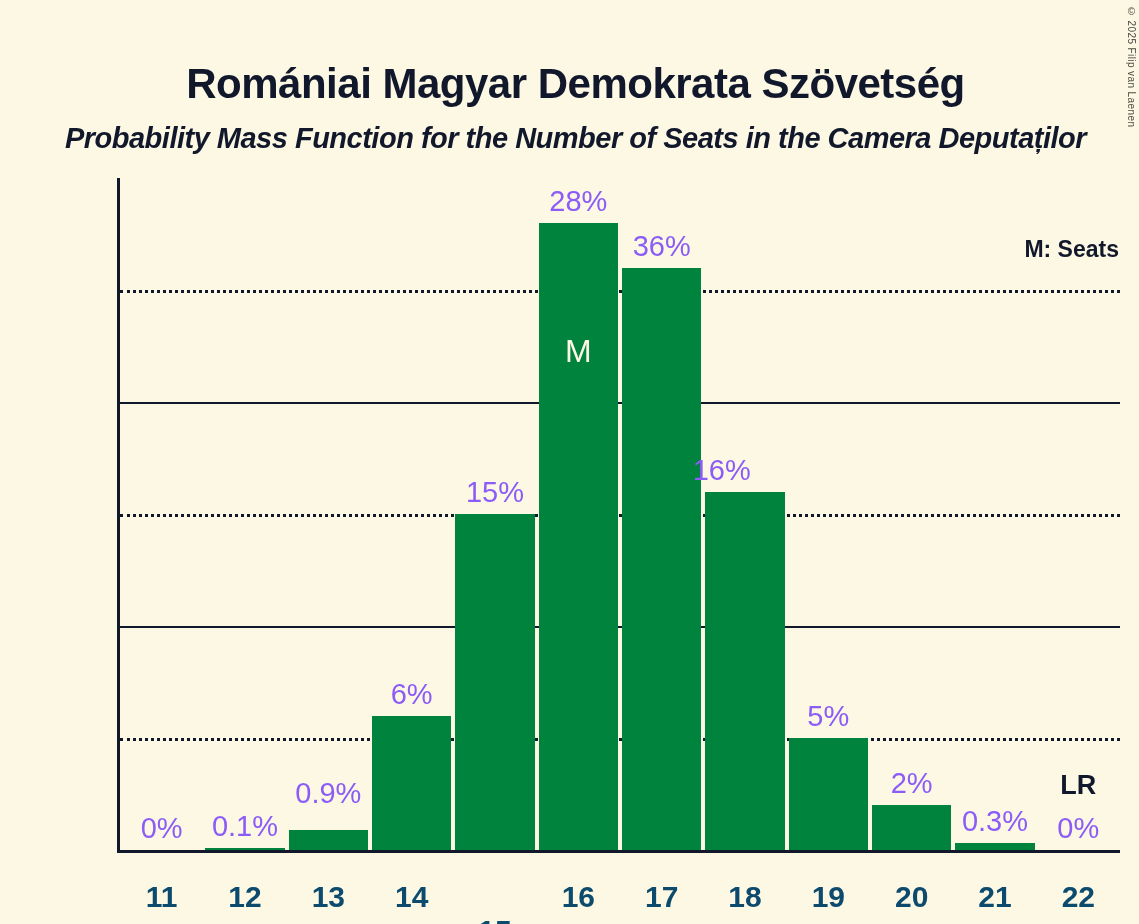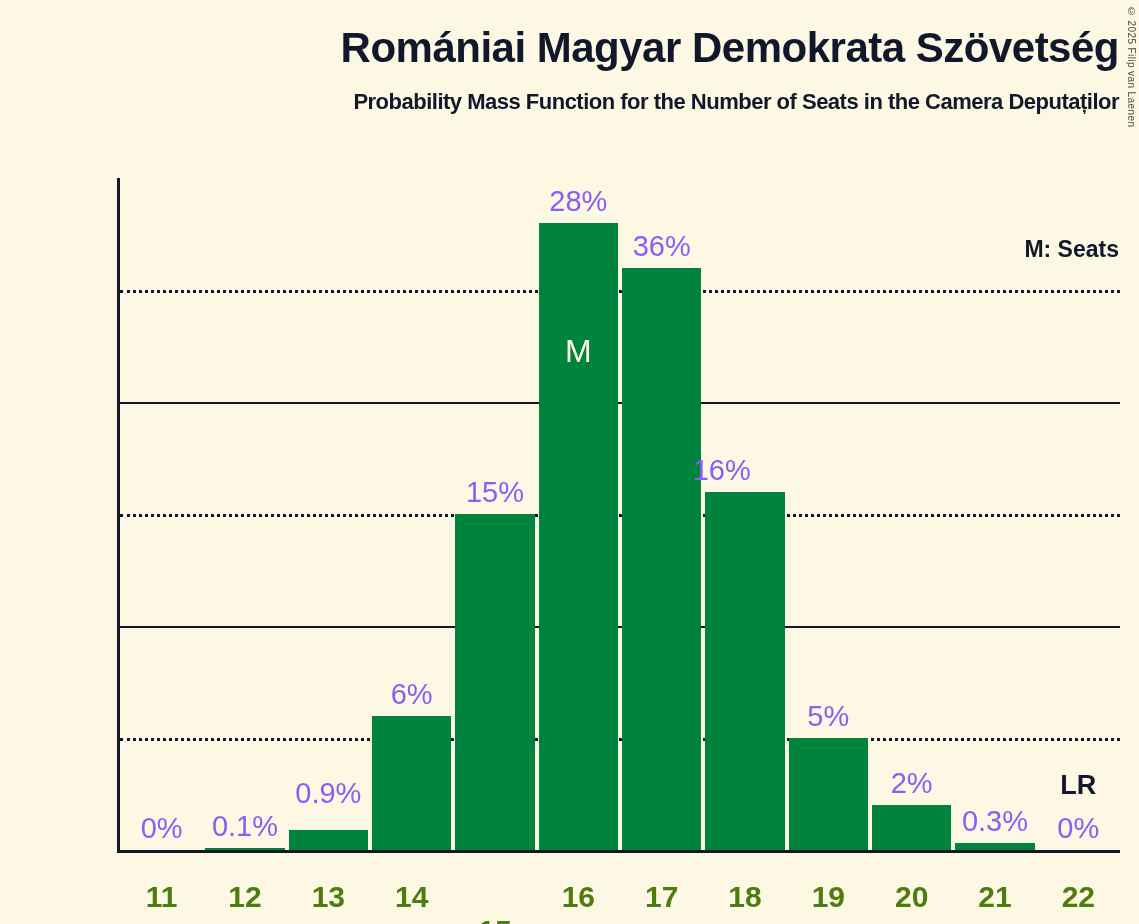--- a/index.html
+++ b/index.html
@@ -15,36 +15,38 @@
     position: relative;
     width: 1139px;
     height: 924px;
     background: #fdf8e3;
     overflow: hidden;
   }
 
   
   .title {
     position: absolute;
-    left: 0;
+    left: 16px;
     width: 1119px;
-    text-align: right;
+    text-align: center;
     font-weight: bold;
     letter-spacing: -0.5px;
+    margin-top: 36px;
   }
   #chart-title {
     top: 22px;
     font-size: 42px;
     line-height: 52px;
   }
   #chart-subtitle {
     top: 86px;
-    font-size: 22px;
+    font-size: 29px;
     line-height: 32px;
     font-weight: bold;
+    font-style: italic;
   }
   #chart-source {
     top: 134px;
     font-size: 25px;
     line-height: 32px;
     font-weight: bold;
   }
 
   
   #copyright {
@@ -140,21 +142,21 @@
     white-space: nowrap;
   }
 
   
   .xtick-label {
     position: absolute;
     top: 880px;
     text-align: center;
     font-size: 30px;
     font-weight: bold;
-    color: #4d7c0f;
+    color: #0c4a6e;
   }
 </style>
 </head>
 <body>
 
 <div id="page">
 
   <div class="title" id="chart-title">Romániai Magyar Demokrata Szövetség</div>
   <div class="title" id="chart-subtitle">Probability Mass Function for the Number of Seats in the Camera Deputaților</div>
 

